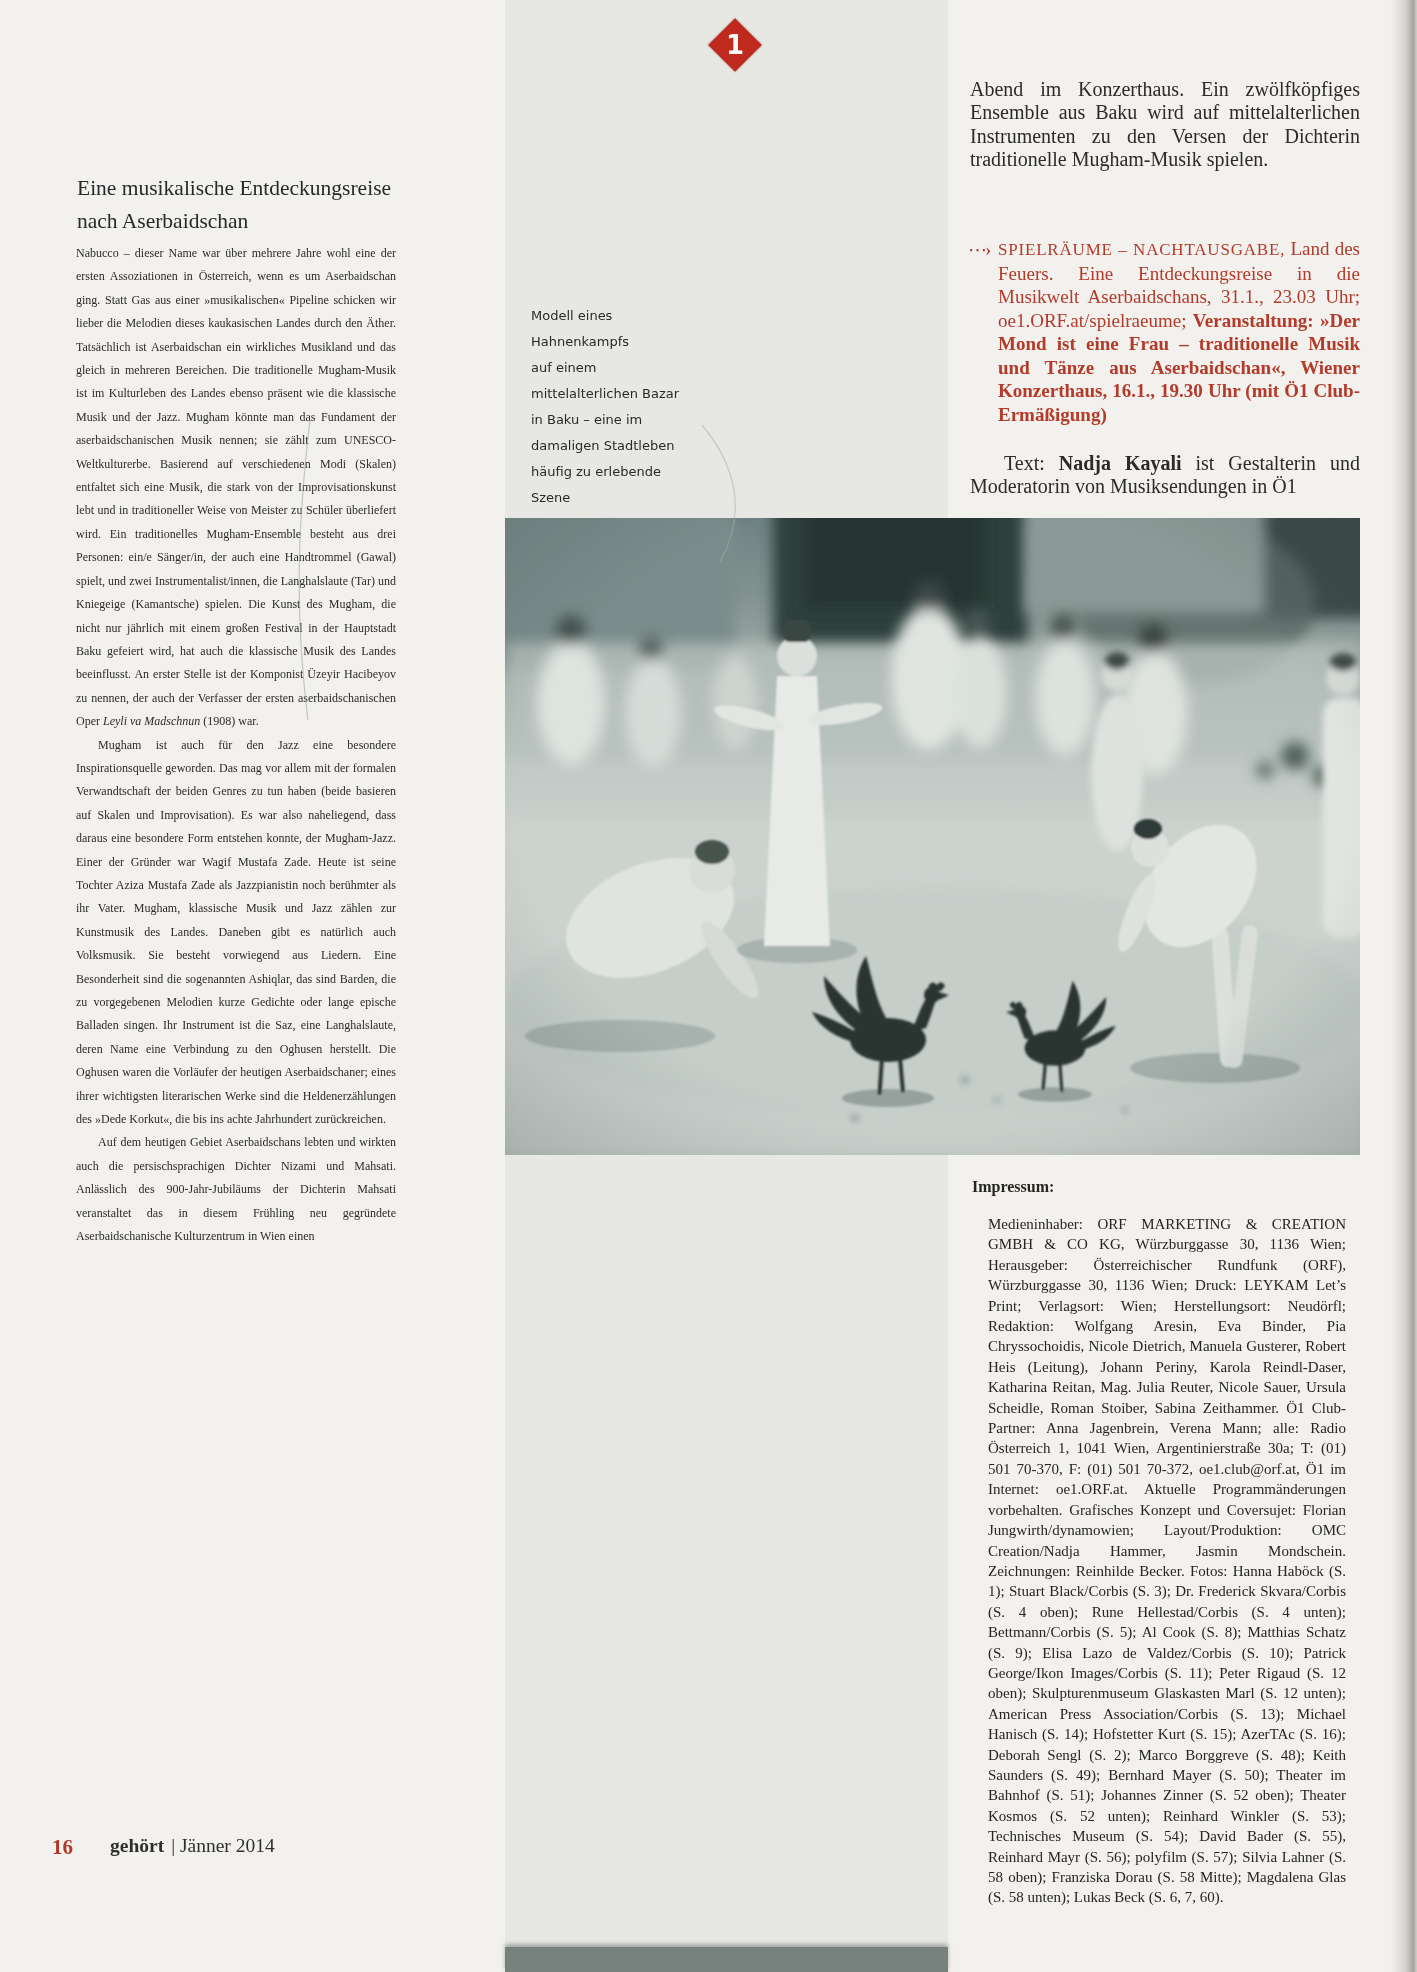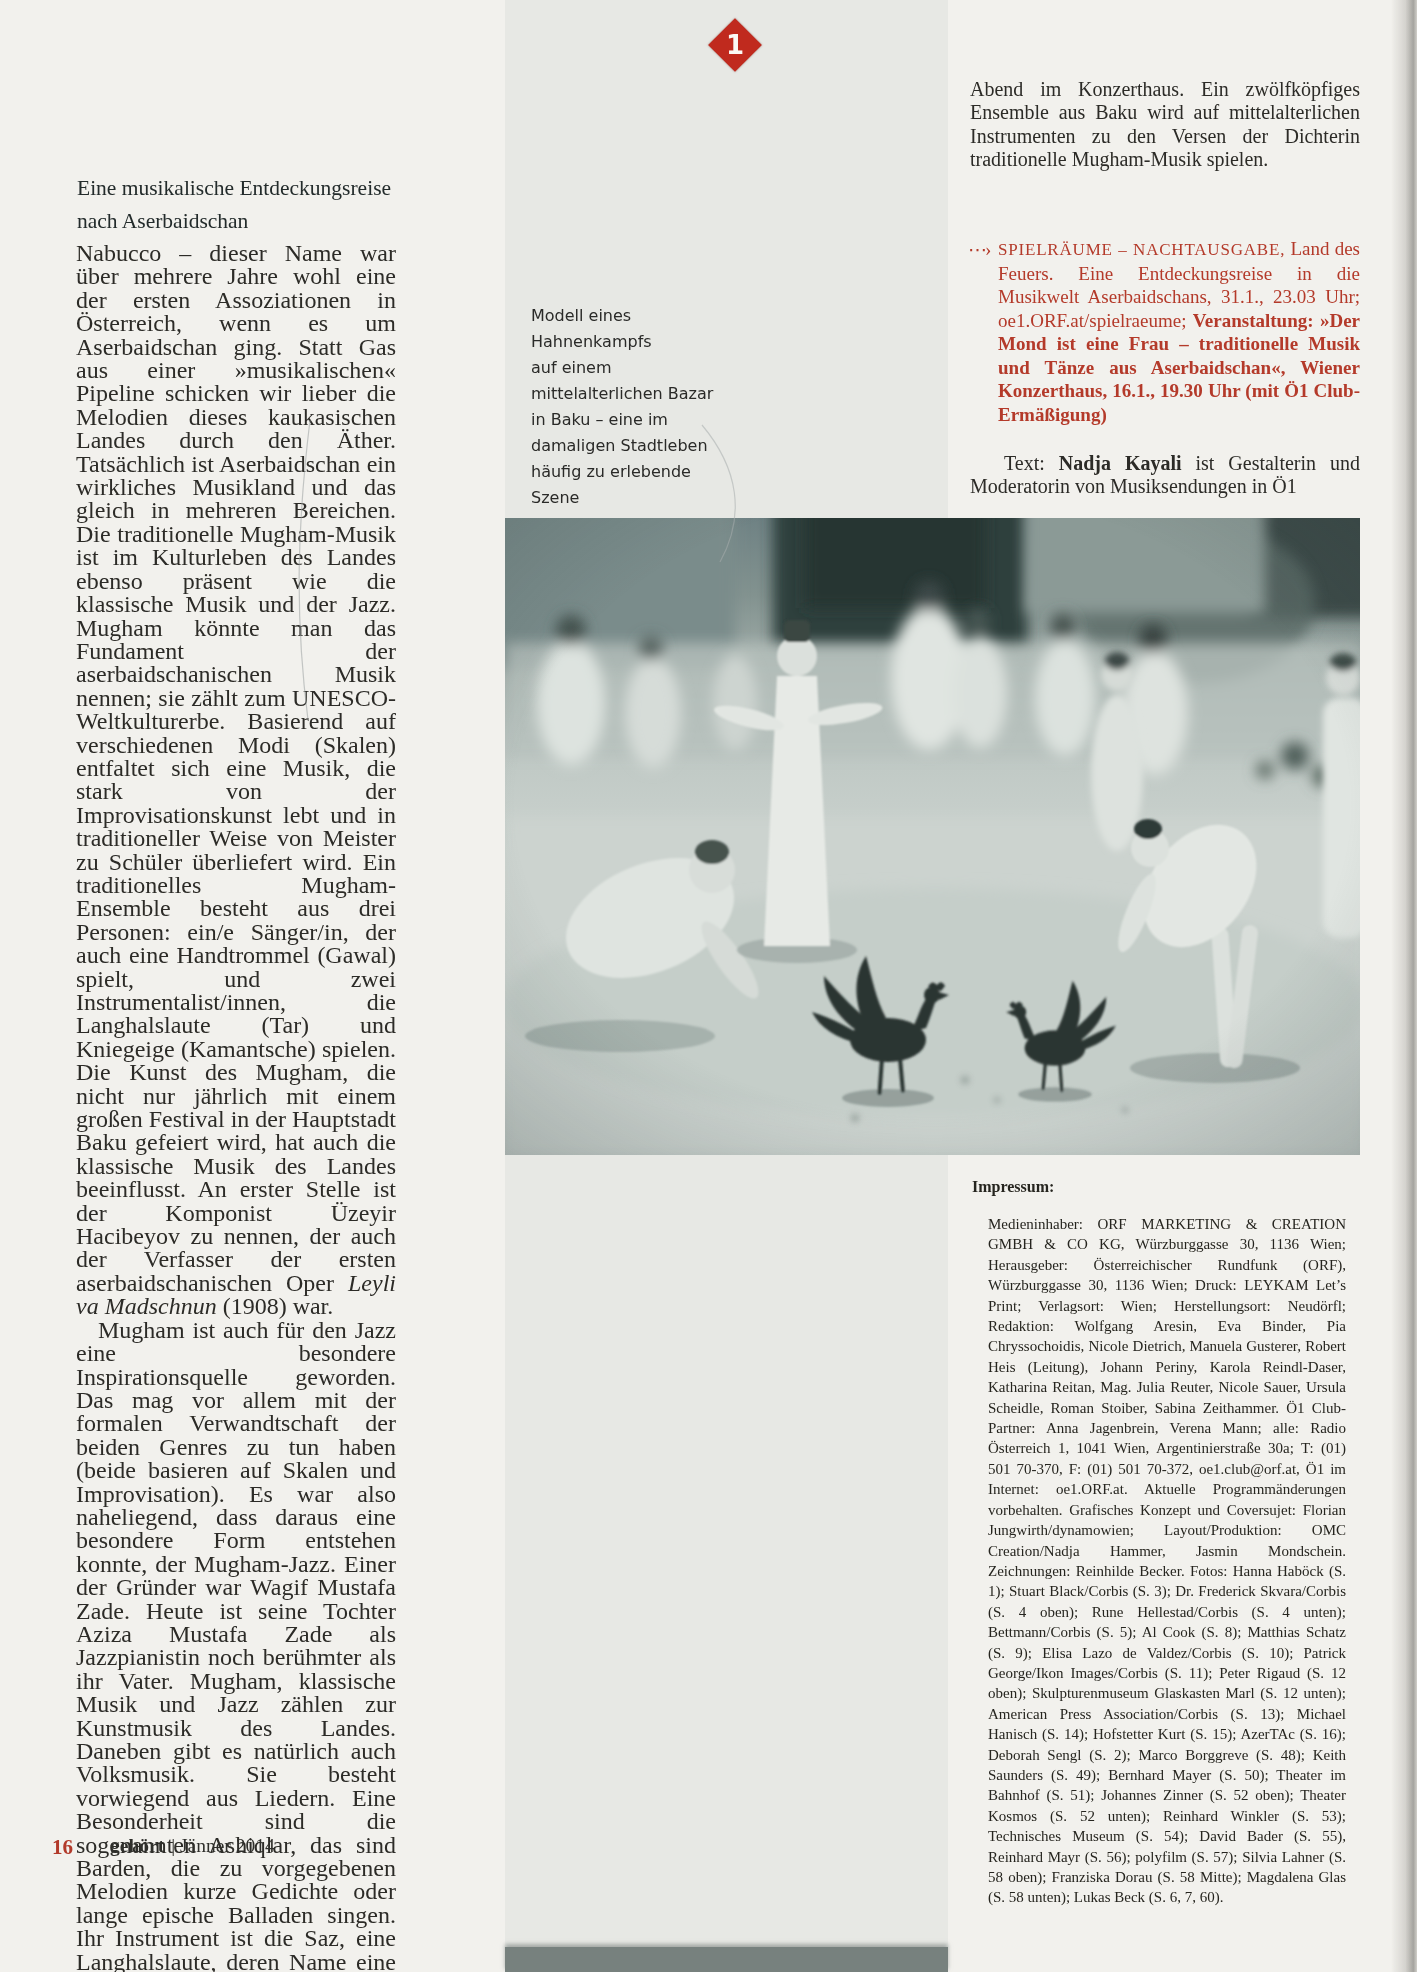--- a/index.html
+++ b/index.html
@@ -14,27 +14,27 @@
   .diamond span{transform:rotate(-45deg);color:#fbf9f5;font-family:"DejaVu Sans",sans-serif;
                 font-weight:bold;font-size:26px;line-height:1;}
 
   
   .title{position:absolute;left:76px;top:80px;width:340px;margin:0;
          font-family:"DejaVu Serif",serif;font-weight:400;font-size:31px;line-height:45px;
          color:#657170;letter-spacing:.2px;}
   .subtitle{position:absolute;left:77px;top:172px;width:335px;margin:0;font-weight:400;
             font-size:21.5px;line-height:33px;color:#232b2b;}
   .body-col{position:absolute;left:76px;top:242px;width:320px;}
-  .body-col p{margin:0;text-align:justify;font-size:24px;line-height:23.4px;hyphens:auto;}
+  .body-col p{margin:0;text-align:justify;font-size:12px;line-height:23.4px;hyphens:auto;}
   .body-col p.ind{text-indent:22px;}
   .it{font-style:italic;}
 
   
   .caption{position:absolute;left:531px;top:303px;width:238px;
-           font-family:"DejaVu Sans",sans-serif;font-size:16px;line-height:26px;
+           font-family:"DejaVu Sans",sans-serif;font-size:13px;line-height:26px;
            color:#2a2a28;white-space:pre-line;}
 
   
   .photo{position:absolute;left:505px;top:518px;width:855px;height:637px;display:block;}
 
   
   .cont{position:absolute;left:970px;top:78px;width:390px;margin:0;text-align:justify;
         font-size:20px;line-height:23.4px;hyphens:auto;}
   .program{position:absolute;left:968px;top:237px;width:392px;box-sizing:border-box;
            padding-left:30px;color:#b43a2a;}

